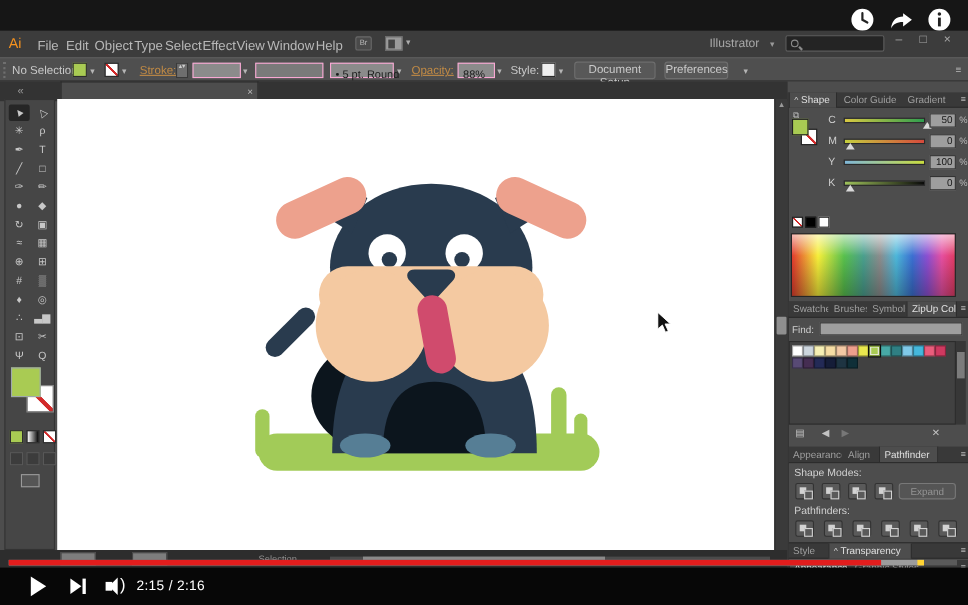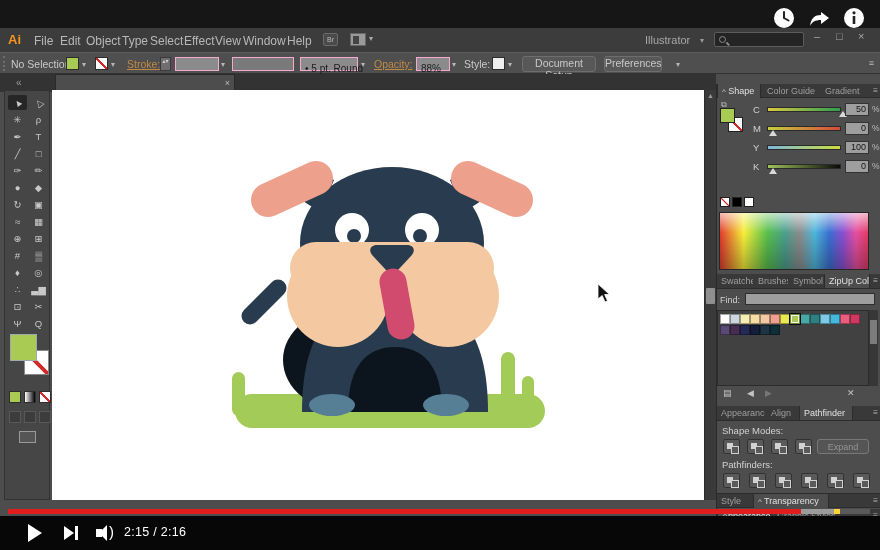--- a/index.html
+++ b/index.html
@@ -26,21 +26,21 @@
   .vol-icon { left:96px; top:9px; width:22px; height:16px; }
   .vol-box { position:absolute; left:0; top:4px; width:6px; height:8px; background:#fff; }
   .vol-cone { position:absolute; left:3px; top:0; width:0; height:0; border-right:8px solid #fff;
     border-top:8px solid transparent; border-bottom:8px solid transparent; }
   .vol-wave { position:absolute; left:13px; top:-2px; color:#fff; font-size:15px; }
   .time-text { left:124px; top:9px; color:#fff; font-size:12.5px; letter-spacing:.3px; }
 
   
   .ai-window { left:0; top:28px; width:880px; height:488px; background:#4d4d4d; }
   .menubar { left:0; top:0; width:880px; height:24px; background:#3c3c3c; }
-  .ai-logo { left:8px; top:4px; color:#f7931e; font-weight:bold; font-size:13px; }
+  .ai-logo { left:8px; top:4px; color:#f7931e; font-weight:normal; font-size:13px; }
   .menu-item { top:6px; color:#b8b8b8; font-size:12px; }
   .br-btn { left:323px; top:5px; width:15px; height:13px; border:1px solid #6a6a6a; background:#4a4a4a;
     color:#bbb; font-size:7px; text-align:center; line-height:12px; border-radius:2px; }
   .arrange-btn { left:350px; top:5px; width:16px; height:13px; background:#9a9a9a; border:1px solid #666; }
   .arrange-btn::after { content:""; position:absolute; left:2px; top:2px; width:6px; height:8px; background:#444; }
   .arrange-caret { left:369px; top:6px; color:#aaa; font-size:8px; }
   .workspace { left:645px; top:6px; color:#a8a8a8; font-size:11px; }
   .ws-caret { left:700px; top:8px; color:#999; font-size:8px; }
   .searchbox { left:714px; top:4px; width:90px; height:15px; background:#242424; border:1px solid #5c5c5c;
     border-radius:2px; }
@@ -305,20 +305,28 @@
           <polygon points="0,0 0,15 4.2,11.5 7,18 9.5,16.8 6.6,10.5 11.5,10.5" fill="#111" stroke="#fff" stroke-width="0.8"></polygon>
         </svg>
       </div>
 
       <div class="abs vscroll">
         <span class="vs-up">▲</span>
         <span class="vs-thumb"></span>
       </div>
     </div>
 
+    <div class="abs statusbar">
+      <span class="abs sb-dd" style="left:55px; width:32px"></span>
+      <span class="abs sb-dd" style="left:120px; width:32px"></span>
+      <span class="abs sb-label">Selection</span>
+      <span class="abs sb-scroll">
+        <span class="sb-thumb"></span>
+      </span>
+    </div>
 
     <div class="abs dock">
 
       <div class="ptabrow" style="top:0">
         <span class="ptab ptab-active" style="left:0; width:44px"><span class="caret-sym">^</span> <span>Shape</span></span>
         <span class="ptab" style="left:46px; width:56px">Color Guide</span>
         <span class="ptab" style="left:104px; width:44px">Gradient</span>
         <span class="ptab-menu">≡</span>
       </div>
 

